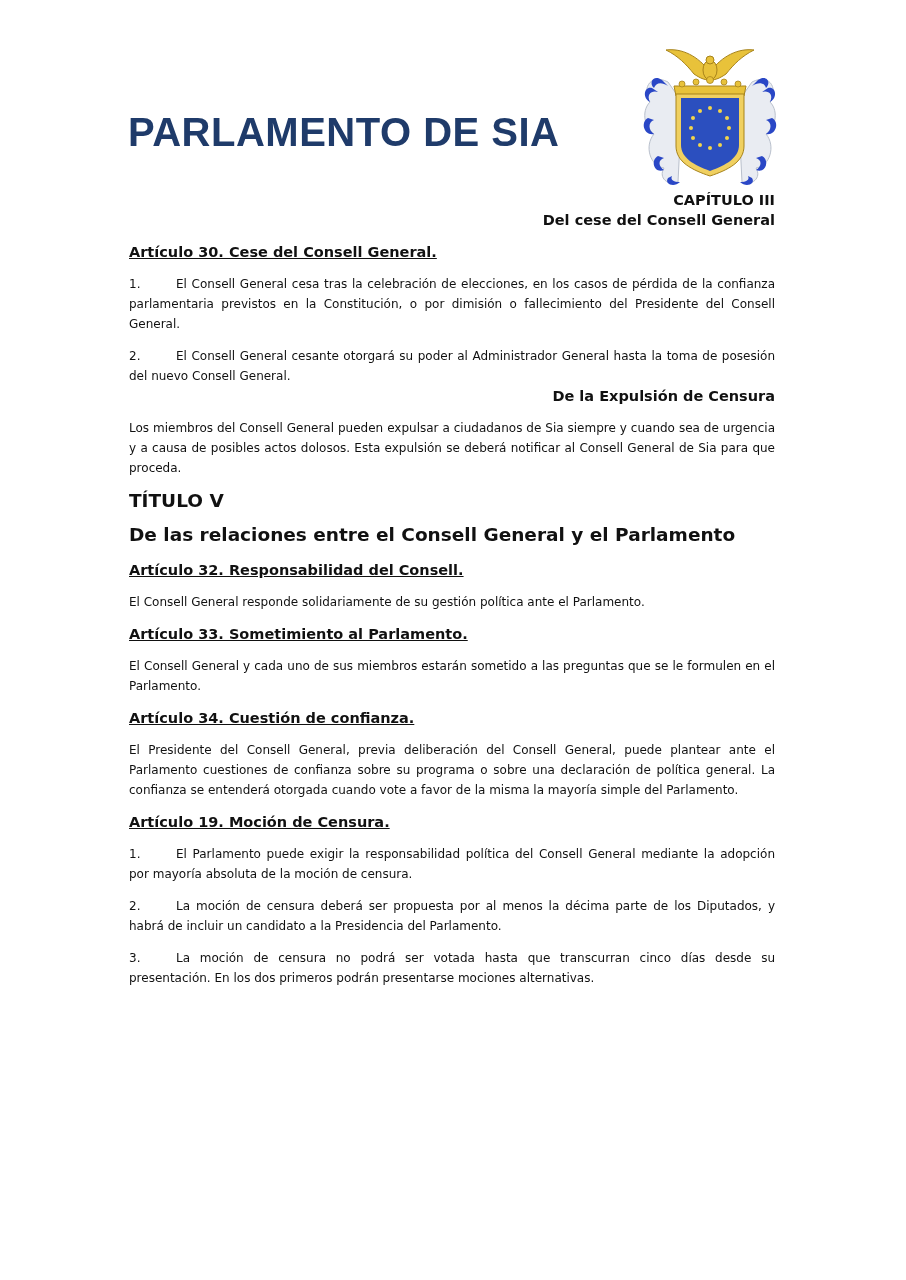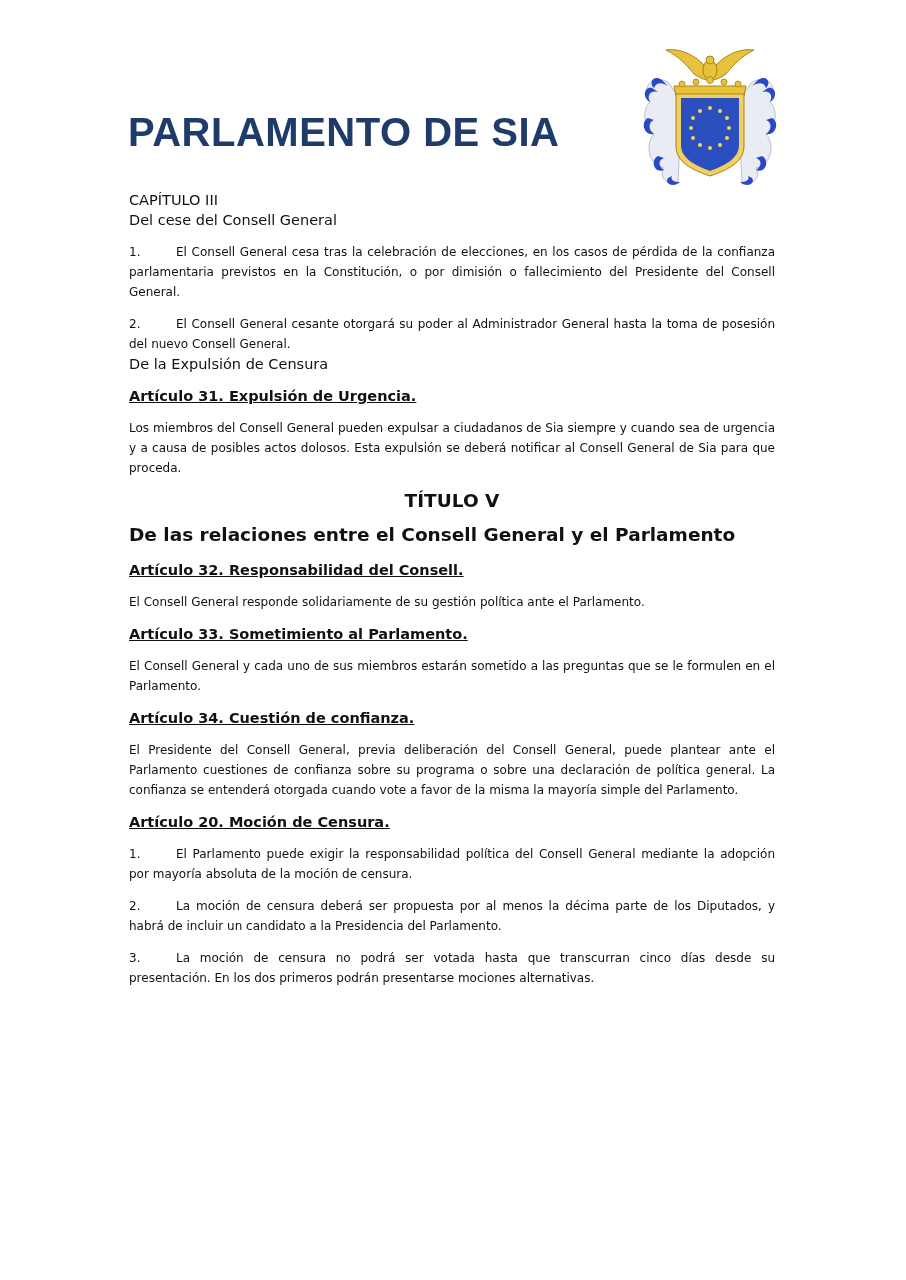--- a/index.html
+++ b/index.html
@@ -6,27 +6,27 @@
   body { width: 906px; height: 1280px; position: relative; overflow: hidden; font-family: "DejaVu Sans", sans-serif; color: #111; }
   .page { position: absolute; left: 0; top: 0; width: 906px; height: 1280px; background: #fff; }
   .doc-title {
     position: absolute; left: 128px; top: 110px;
     font-family: "Liberation Sans", sans-serif; font-weight: bold;
     font-size: 40px; color: #1f3b6a; letter-spacing: 0.5px; margin: 0;
   }
   .emblem { position: absolute; left: 638px; top: 42px; width: 144px; height: 146px; }
   .content { position: absolute; left: 129px; top: 190px; width: 646px; }
   .content p, .content h2, .content h3, .content h4 { margin: 0; }
-  .chapter { text-align: left; font-weight: normal; font-size: 14.5px; line-height: 20px; }
+  .chapter { text-align: right; font-weight: bold; font-size: 14.5px; line-height: 20px; }
   .chapter-label { margin-top: 2px; }
   .chapter-sub { margin-top: 12px; }
   .art-head { font-weight: bold; font-size: 14.5px; text-decoration: underline; line-height: 20px; margin-top: 12px !important; }
   .para { font-size: 12px; line-height: 20px; text-align: justify; margin-top: 12px !important; }
   .para .num { display: inline-block; width: 47px; }
-  .title-v { text-align: center; font-weight: bold; font-size: 18.5px; line-height: 26px; margin-top: 10px !important; }
+  .title-v { font-weight: bold; font-size: 18.5px; line-height: 26px; margin-top: 10px !important; }
   .title-v-sub { text-align: left; font-weight: bold; font-size: 18.5px; line-height: 26px; margin-top: 8px !important; }
 </style>
 </head>
 <body>
 
 <div class="page">
 
   <h1 class="doc-title">PARLAMENTO DE SIA</h1>
 
   <svg class="emblem" viewBox="0 0 144 146" xmlns="http://www.w3.org/2000/svg">
@@ -74,39 +74,39 @@
       <circle cx="55" cy="76" r="2"></circle>
       <circle cx="62" cy="69" r="2"></circle>
     </g>
   </svg>
 
   <div class="content">
 
     <h3 class="chapter chapter-label">CAPÍTULO III</h3>
     <h4 class="chapter chapter-sub">Del cese del Consell General</h4>
 
+    <p class="art-head">Artículo 30. Cese del Consell General.</p>
     <p class="para"><span class="num">1.</span><span>El Consell General  cesa tras la celebración de elecciones, en los casos de pérdida de la confianza parlamentaria previstos en la Constitución, o por dimisión o fallecimiento del Presidente del Consell General.</span></p>
     <p class="para"><span class="num">2.</span><span>El Consell General  cesante otorgará su poder al Administrador General hasta la toma de posesión del nuevo Consell General.</span></p>
 
     <h4 class="chapter chapter-sub">De la Expulsión de Censura</h4>
 
-    <p class="art-head">Artículo 31. Expulsión de Urgencia.</p>
     <p class="para">Los miembros del Consell General  pueden expulsar a ciudadanos de Sia siempre y cuando sea de urgencia y a causa de posibles actos dolosos. Esta expulsión se deberá notificar al Consell General  de Sia para que proceda.</p>
 
     <h2 class="title-v">TÍTULO V</h2>
     <h2 class="title-v-sub">De las relaciones entre el Consell General y el Parlamento</h2>
 
     <p class="art-head">Artículo 32. Responsabilidad del Consell.</p>
     <p class="para">El Consell General  responde solidariamente de su gestión política ante el Parlamento.</p>
 
     <p class="art-head">Artículo 33. Sometimiento al Parlamento.</p>
     <p class="para">El Consell General  y cada uno de sus miembros estarán sometido a las preguntas que se le formulen en el Parlamento.</p>
 
     <p class="art-head">Artículo 34. Cuestión de confianza.</p>
     <p class="para">El Presidente del Consell General, previa deliberación del Consell General, puede plantear ante el Parlamento cuestiones de confianza sobre su programa o sobre una declaración de política general. La confianza se entenderá otorgada cuando vote a favor de la misma la mayoría simple del Parlamento.</p>
 
-    <p class="art-head">Artículo 20. Moción de Censura.</p>
+    <p class="art-head">Artículo 19. Moción de Censura.</p>
     <p class="para"><span class="num">1.</span><span>El Parlamento puede exigir la responsabilidad política del Consell General  mediante la adopción por mayoría absoluta de la moción de censura.</span></p>
     <p class="para"><span class="num">2.</span><span>La moción de censura deberá ser propuesta por al menos la décima parte de los Diputados, y habrá de incluir un candidato a la Presidencia del Parlamento.</span></p>
     <p class="para"><span class="num">3.</span><span>La moción de censura no podrá ser votada hasta que transcurran cinco días desde su presentación. En los dos primeros podrán presentarse mociones alternativas.</span></p>
 
   </div>
 </div>
 
 </body></html>

